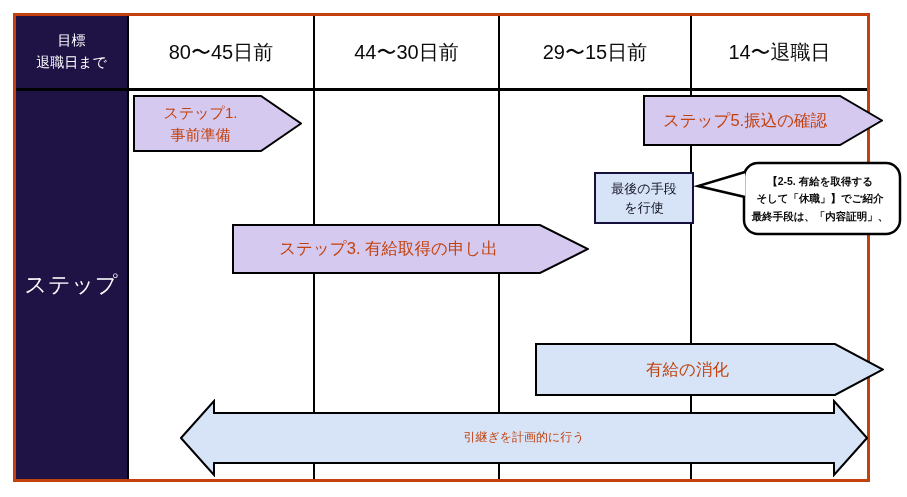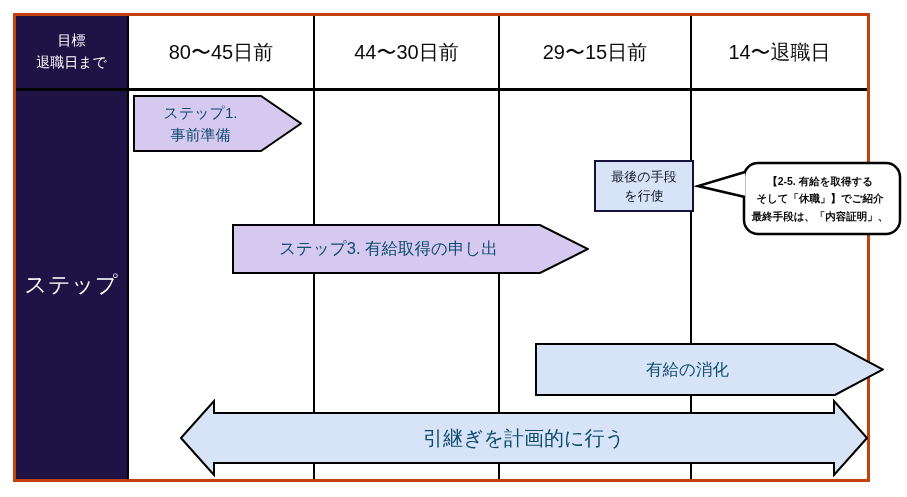--- a/index.html
+++ b/index.html
@@ -20,34 +20,34 @@
   .side-label{position:absolute;left:0;top:75px;width:111px;height:388px;
       display:flex;align-items:center;justify-content:center;color:#fff;font-size:22px;letter-spacing:1px;}
   .col-head{position:absolute;top:0;height:72px;display:flex;align-items:center;justify-content:center;
       font-size:20px;color:#0a0a0a;}
 
   
   .shape{position:absolute;}
   .shape svg{display:block;}
   .shape-label{position:absolute;left:0;top:0;right:0;bottom:0;
       display:flex;flex-direction:column;align-items:center;justify-content:center;
-      font-size:16.5px;color:#0c4a6e;text-align:center;line-height:1.45;}
+      font-size:16.5px;color:#c2410c;text-align:center;line-height:1.45;}
   .bold-white{color:#ffffff;font-weight:bold;font-size:17px;}
   .small-2line{font-size:15px;}
 
-  .last-resort{position:absolute;left:594px;top:160px;width:100px;height:52px;
+  .last-resort{position:absolute;left:594px;top:172px;width:100px;height:52px;
       background:#d7e4f8;border:2px solid #16103c;box-sizing:border-box;
       display:flex;flex-direction:column;align-items:center;justify-content:center;
       font-size:13px;line-height:1.5;color:#101020;}
 
   .callout-text{position:absolute;left:744px;top:169px;width:152px;height:60px;
       display:flex;flex-direction:column;align-items:center;justify-content:center;
       font-size:10.5px;font-weight:bold;line-height:1.65;color:#0a0a0a;text-align:center;white-space:nowrap;}
 
-  .handover-label{font-size:20px;}
+  .handover-label{font-size:12px;}
 </style>
 </head>
 <body>
 
 <div class="canvas">
 
   <div class="frame">
     <div class="navy-col"></div>
     <div class="vline" style="left:111px"></div>
     <div class="vline" style="left:297px"></div>
@@ -80,20 +80,26 @@
 
 
   <div class="shape" style="left:232px;top:224px;width:357px;height:50px">
     <svg width="357" height="50" viewBox="0 0 357 50">
       <path d="M1,1 L308,1 L356,25 L308,49 L1,49 Z" stroke="#000" stroke-width="2" fill="#d6c9f0"></path>
     </svg>
     <div class="shape-label" style="padding-right:44px">ステップ3. 有給取得の申し出</div>
   </div>
 
 
+  <div class="shape" style="left:643px;top:95px;width:240px;height:51px">
+    <svg width="240" height="51" viewBox="0 0 240 51">
+      <path d="M1,1 L197,1 L239,25.5 L197,50 L1,50 Z" stroke="#000" stroke-width="2" fill="#d6c9f0"></path>
+    </svg>
+    <div class="shape-label" style="padding-right:36px">ステップ5.振込の確認</div>
+  </div>
 
   <div class="last-resort">
     <span>最後の手段</span>
     <span>を行使</span>
   </div>
 
   <div class="shape" style="left:690px;top:160px;width:215px;height:78px">
     <svg width="215" height="78" viewBox="0 0 215 78">
       <rect x="54" y="3" width="156" height="71" rx="14" fill="#ffffff" stroke="#000" stroke-width="2.5"></rect>
       <path d="M55,12 L8,26 L55,37" fill="#ffffff" stroke="#000" stroke-width="2.5"></path>

